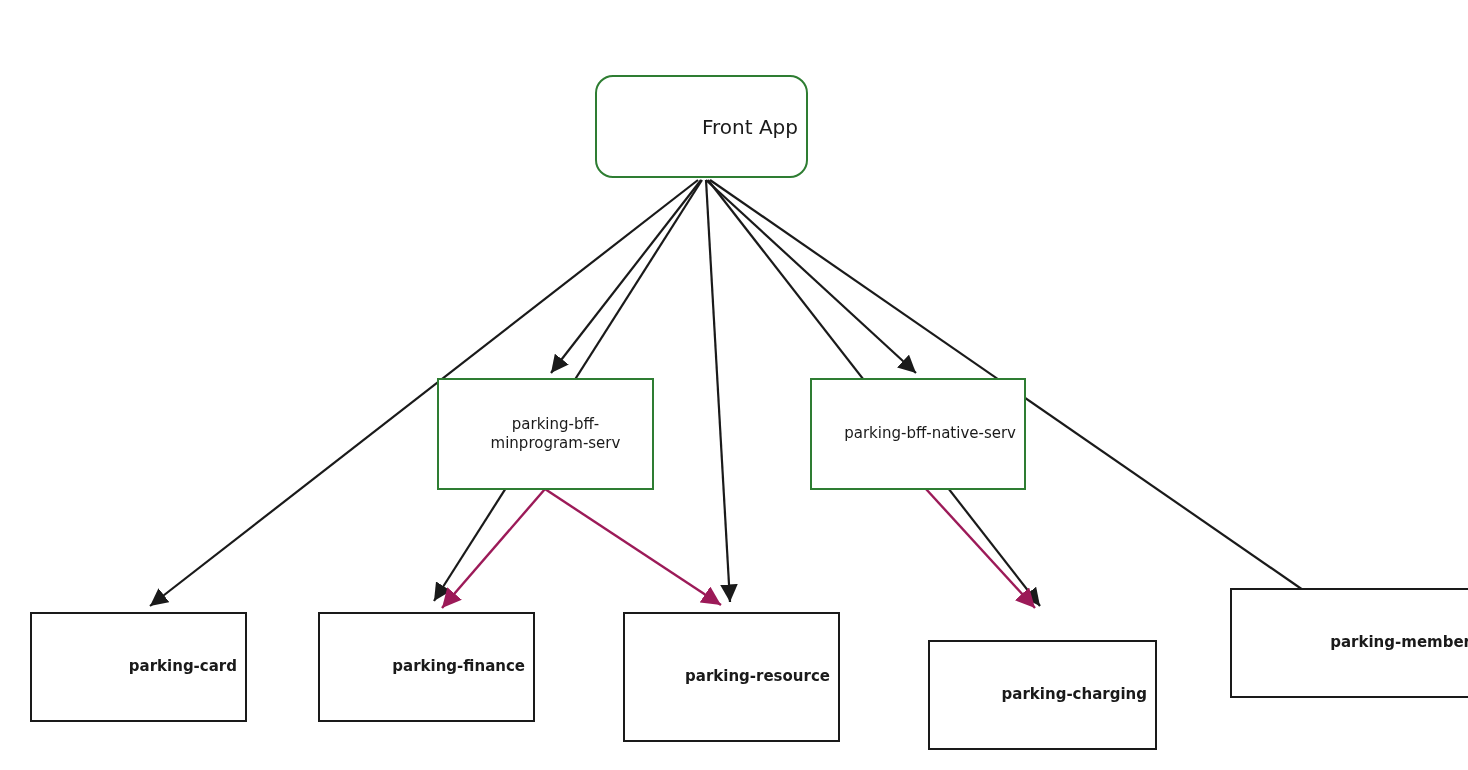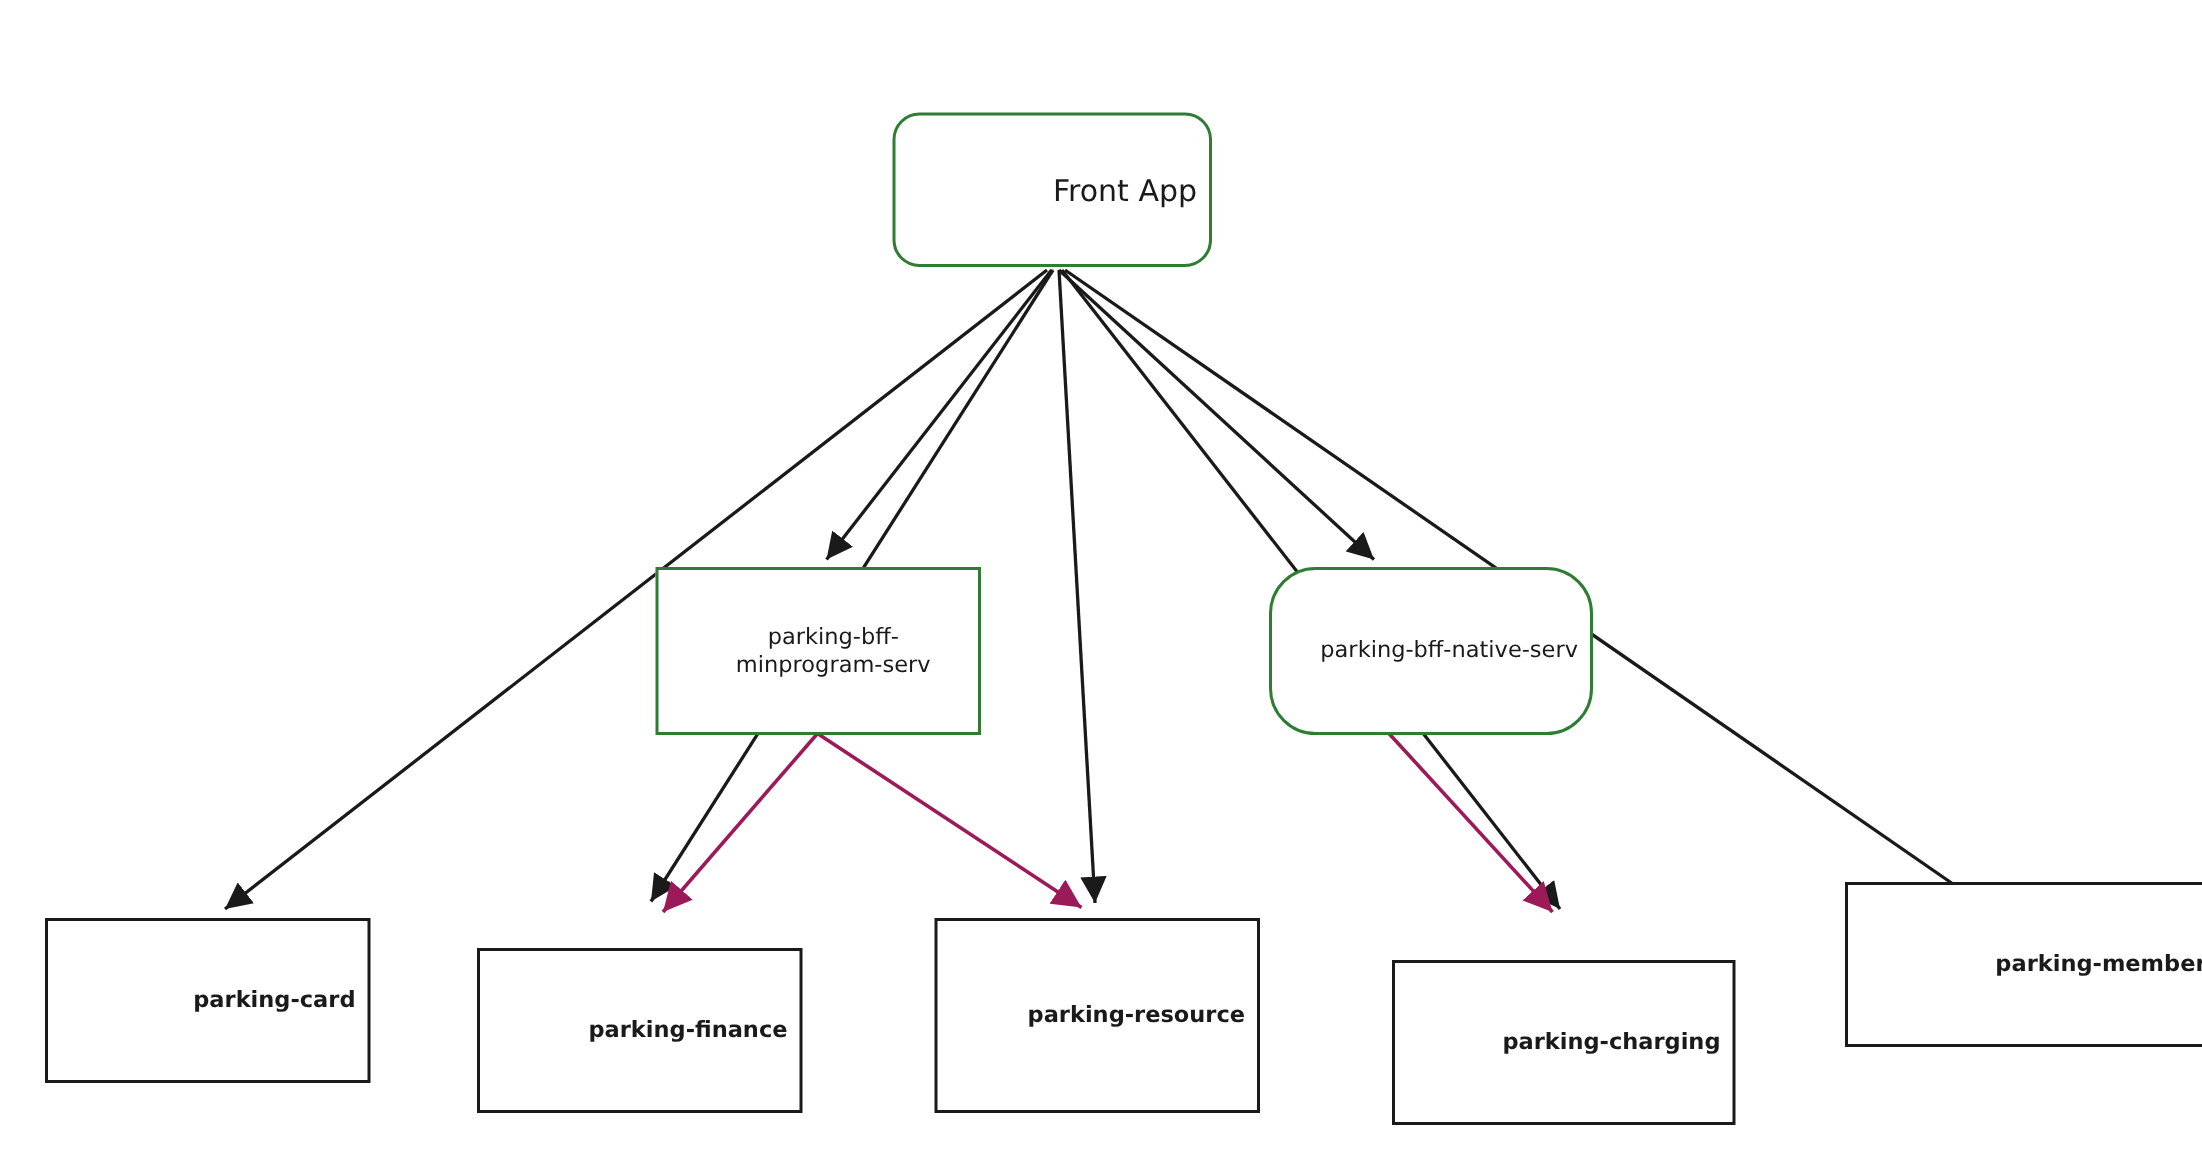--- a/index.html
+++ b/index.html
@@ -54,23 +54,23 @@
     padding-left: 28px;
   }
   .node-svc {
     border: 2px solid var(--edge-black);
     font-size: 15px;
     font-weight: 700;
   }
   
   #n-front      { left: 595px;  top: 75px;  width: 213px; height: 103px; }
   #n-minprogram { left: 437px;  top: 378px; width: 217px; height: 112px; }
-  #n-native     { left: 846px;  top: 378px; width: 216px; height: 112px; border-radius: 31px; }
+  #n-native     { left: 810px;  top: 378px; width: 216px; height: 112px; }
   #n-card       { left: 30px;   top: 612px; width: 217px; height: 110px; }
-  #n-finance    { left: 318px;  top: 612px; width: 217px; height: 110px; margin-top: 20px; }
+  #n-finance    { left: 318px;  top: 612px; width: 217px; height: 110px; }
   #n-resource   { left: 623px;  top: 612px; width: 217px; height: 130px; }
   #n-charging   { left: 928px;  top: 640px; width: 229px; height: 110px; }
   #n-member     { left: 1230px; top: 588px; width: 251px; height: 110px; }
 </style>
 </head>
 <body>
 
 <div class="canvas">
 
   <svg class="edge-layer" viewBox="0 0 1468 770" xmlns="http://www.w3.org/2000/svg">

